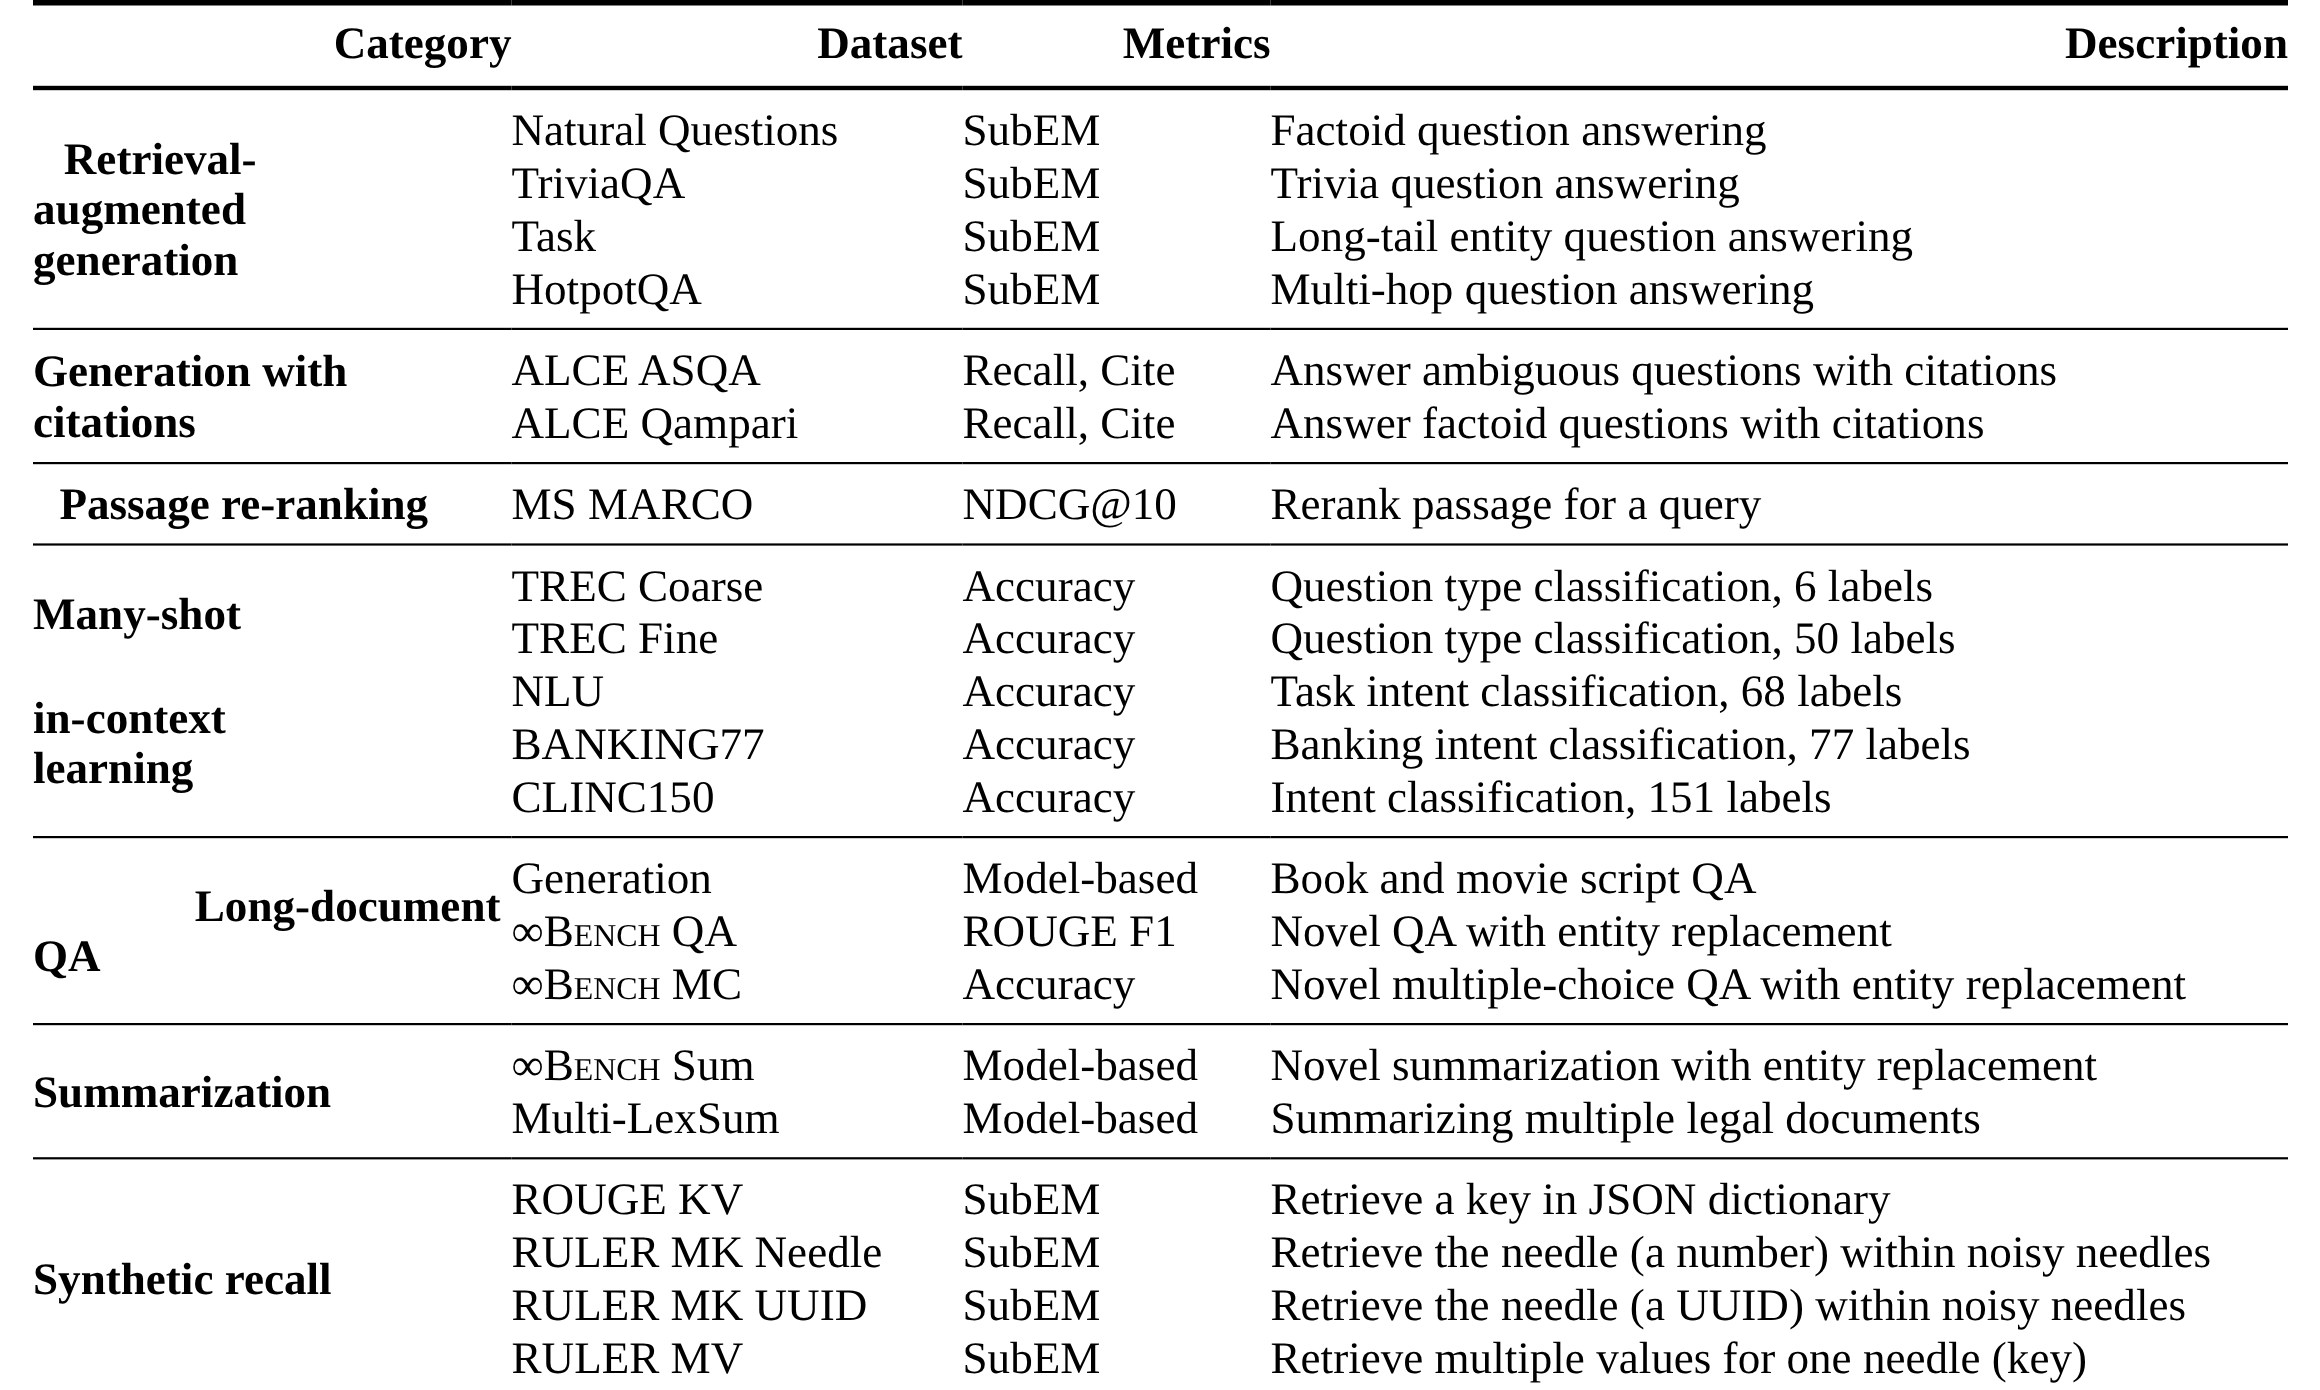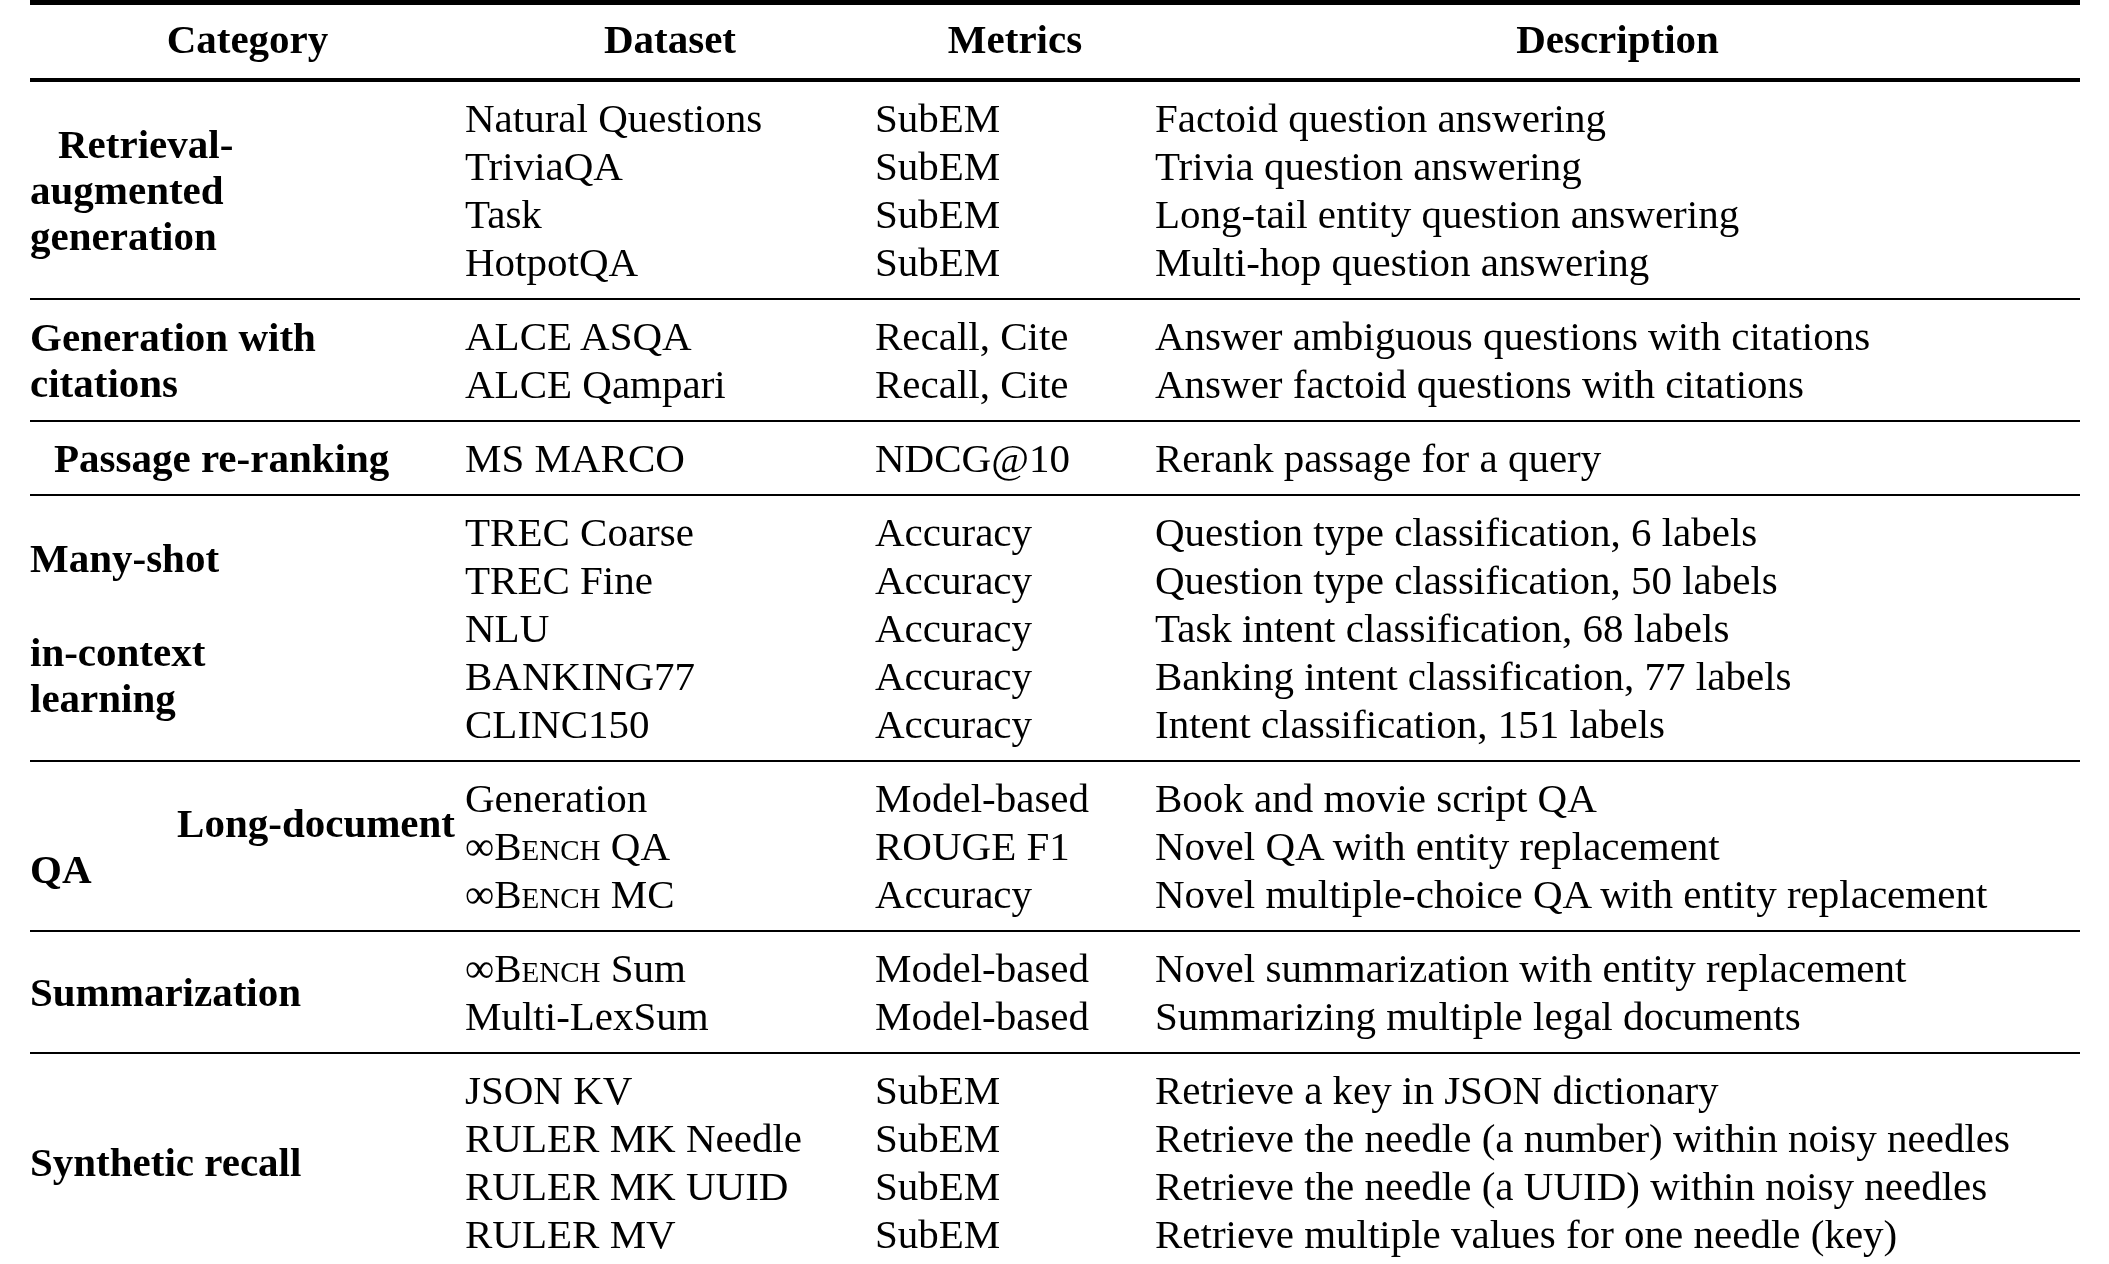--- a/index.html
+++ b/index.html
@@ -38,21 +38,21 @@
   .rule-top td, .rule-bottom td {
     border: none;
     padding: 0;
     height: 0;
   }
   tr.rule-top > td { border-bottom: 5px solid #000; }
   tr.rule-head > td { border-bottom: 4px solid #000; }
   tr.rule-mid  > td { border-bottom: 2px solid #000; }
 
   thead th {
-    text-align: center;
+    text-align: right;
     font-weight: bold;
     padding: 14px 0 16px 0;
     vertical-align: bottom;
     font-size: 41px;
   }
 
   tbody td {
     vertical-align: middle;
     padding: 0;
     border: none;
@@ -338,21 +338,21 @@
         </tr>
         <tr>
           <td class="cat-cell">
             <span class="rowblock">
               <span style="display: block; line-height: 46px;">Synthetic recall</span>
             </span>
           </td>
           <td>
             <span class="rowblock">
               <span class="block-pad-top"></span>
-              <span class="line">JSON KV</span>
+              <span class="line">ROUGE KV</span>
               <span class="line">RULER MK Needle</span>
               <span class="line">RULER MK UUID</span>
               <span class="line">RULER MV</span>
               <span class="block-pad-bot"></span>
             </span>
           </td>
           <td>
             <span class="rowblock">
               <span class="block-pad-top"></span>
               <span class="line">SubEM</span>

